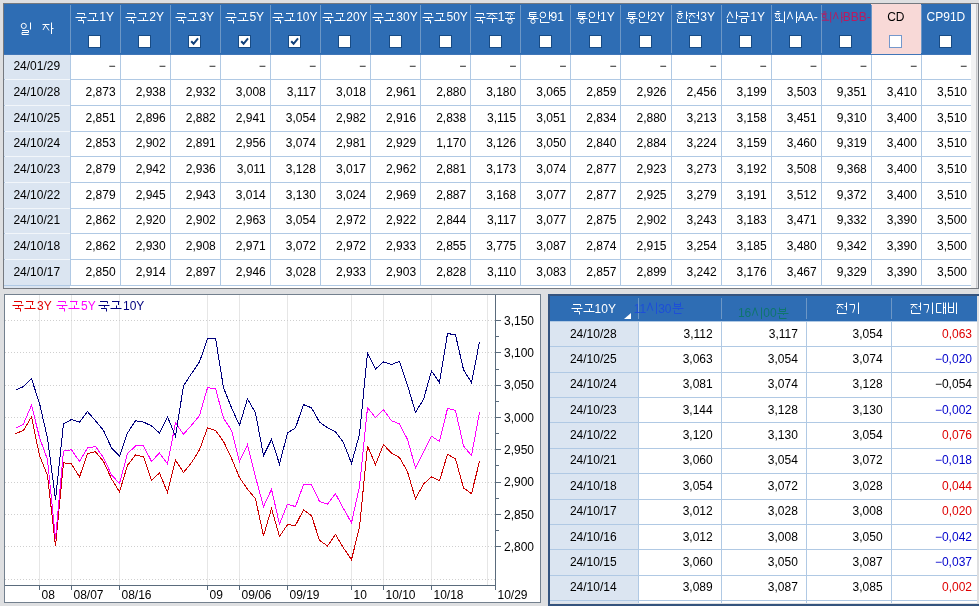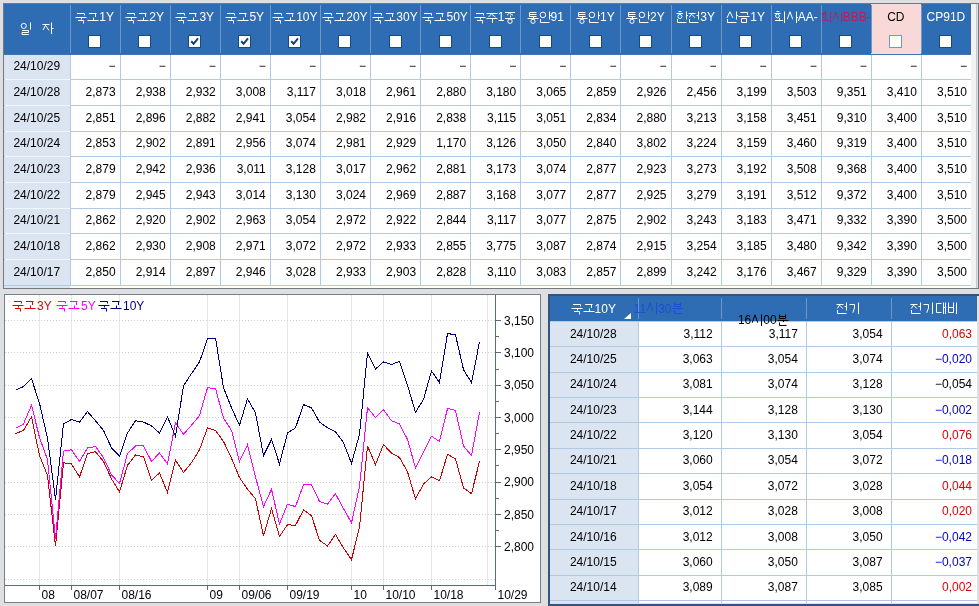--- a/index.html
+++ b/index.html
@@ -286,21 +286,21 @@
 <div class="abs" style="left:20px;top:22px;color:#fff">
     <svg width="12" height="13" viewBox="0 0 12 13">
       <use href="#g-il" x="0"></use>
     </svg>
   </div>
 <div class="abs" style="left:42px;top:22px;color:#fff">
     <svg width="12" height="13" viewBox="0 0 12 13">
       <use href="#g-ja" x="0"></use>
     </svg>
   </div>
-<div class="dc" style="left:4.0px;top:53.5px;width:65.5px;height:25.7px">24/10/29</div>
+<div class="dc" style="left:4.0px;top:53.5px;width:65.5px;height:25.7px">24/01/29</div>
 <div class="nc" style="left:69.5px;top:53.5px;width:46.1px;height:25.7px">−</div>
 <div class="nc" style="left:119.6px;top:53.5px;width:46.1px;height:25.7px">−</div>
 <div class="nc" style="left:169.7px;top:53.5px;width:46.1px;height:25.7px">−</div>
 <div class="nc" style="left:219.7px;top:53.5px;width:46.1px;height:25.7px">−</div>
 <div class="nc" style="left:269.8px;top:53.5px;width:46.1px;height:25.7px">−</div>
 <div class="nc" style="left:319.9px;top:53.5px;width:46.1px;height:25.7px">−</div>
 <div class="nc" style="left:370.0px;top:53.5px;width:46.1px;height:25.7px">−</div>
 <div class="nc" style="left:420.1px;top:53.5px;width:46.1px;height:25.7px">−</div>
 <div class="nc" style="left:470.1px;top:53.5px;width:46.1px;height:25.7px">−</div>
 <div class="nc" style="left:520.2px;top:53.5px;width:46.1px;height:25.7px">−</div>
@@ -355,21 +355,21 @@
 <div class="nc" style="left:119.6px;top:130.5px;width:46.1px;height:25.7px">2,902</div>
 <div class="nc" style="left:169.7px;top:130.5px;width:46.1px;height:25.7px">2,891</div>
 <div class="nc" style="left:219.7px;top:130.5px;width:46.1px;height:25.7px">2,956</div>
 <div class="nc" style="left:269.8px;top:130.5px;width:46.1px;height:25.7px">3,074</div>
 <div class="nc" style="left:319.9px;top:130.5px;width:46.1px;height:25.7px">2,981</div>
 <div class="nc" style="left:370.0px;top:130.5px;width:46.1px;height:25.7px">2,929</div>
 <div class="nc" style="left:420.1px;top:130.5px;width:46.1px;height:25.7px">1,170</div>
 <div class="nc" style="left:470.1px;top:130.5px;width:46.1px;height:25.7px">3,126</div>
 <div class="nc" style="left:520.2px;top:130.5px;width:46.1px;height:25.7px">3,050</div>
 <div class="nc" style="left:570.3px;top:130.5px;width:46.1px;height:25.7px">2,840</div>
-<div class="nc" style="left:620.4px;top:130.5px;width:46.1px;height:25.7px">3,802</div>
+<div class="nc" style="left:620.4px;top:130.5px;width:46.1px;height:25.7px">2,884</div>
 <div class="nc" style="left:670.5px;top:130.5px;width:46.1px;height:25.7px">3,224</div>
 <div class="nc" style="left:720.5px;top:130.5px;width:46.1px;height:25.7px">3,159</div>
 <div class="nc" style="left:770.6px;top:130.5px;width:46.1px;height:25.7px">3,460</div>
 <div class="nc" style="left:820.7px;top:130.5px;width:46.1px;height:25.7px">9,319</div>
 <div class="nc" style="left:870.8px;top:130.5px;width:46.1px;height:25.7px">3,400</div>
 <div class="nc" style="left:920.9px;top:130.5px;width:46.1px;height:25.7px">3,510</div>
 <div class="dc" style="left:4.0px;top:156.2px;width:65.5px;height:25.7px">24/10/23</div>
 <div class="nc" style="left:69.5px;top:156.2px;width:46.1px;height:25.7px">2,879</div>
 <div class="nc" style="left:119.6px;top:156.2px;width:46.1px;height:25.7px">2,942</div>
 <div class="nc" style="left:169.7px;top:156.2px;width:46.1px;height:25.7px">2,936</div>
@@ -597,21 +597,21 @@
 <div class="hl" style="left:617px;top:301.5px;width:83.2px;color:#1d4ed8">
     <span>11</span>
     <svg width="12" height="13" viewBox="0 0 12 13">
       <use href="#g-si" x="0"></use>
     </svg>
     <span>30</span>
     <svg width="12" height="13" viewBox="0 0 12 13">
       <use href="#g-bun" x="0"></use>
     </svg>
   </div>
-<div class="hl" style="left:720.7px;top:313px;width:85.2px;color:#000000">
+<div class="hl" style="left:720.7px;top:306px;width:85.2px;color:#0f766e">
     <span>16</span>
     <svg width="12" height="13" viewBox="0 0 12 13">
       <use href="#g-si" x="0"></use>
     </svg>
     <span>00</span>
     <svg width="12" height="13" viewBox="0 0 12 13">
       <use href="#g-bun" x="0"></use>
     </svg>
   </div>
 <div class="hl" style="left:805.9px;top:301.5px;width:84.7px;color:#fff">

